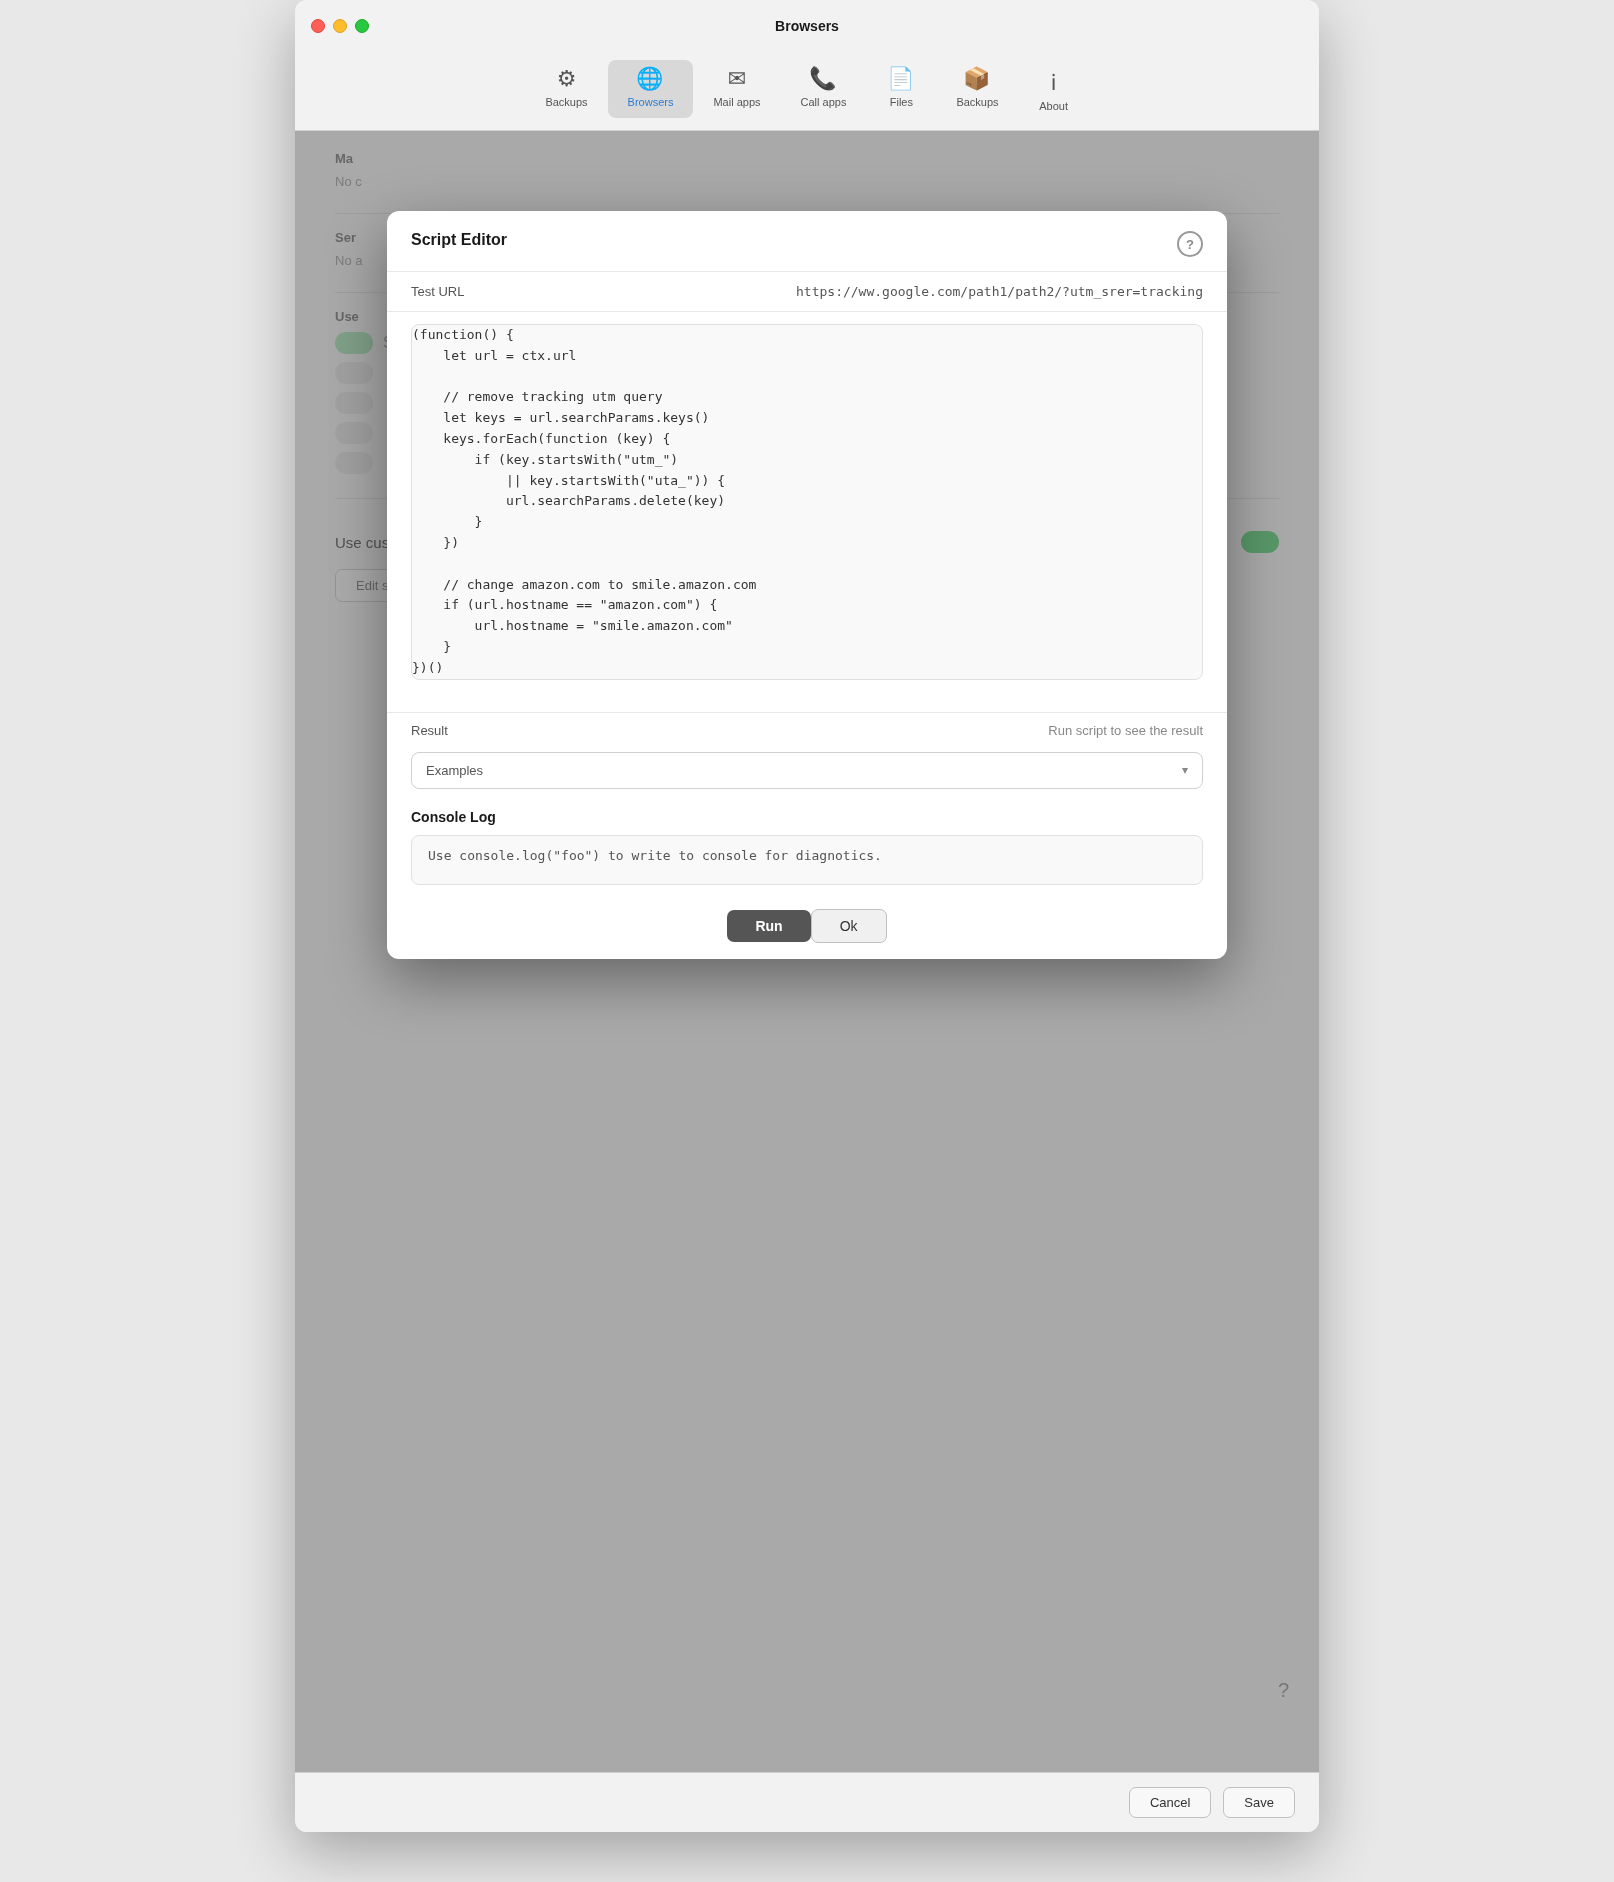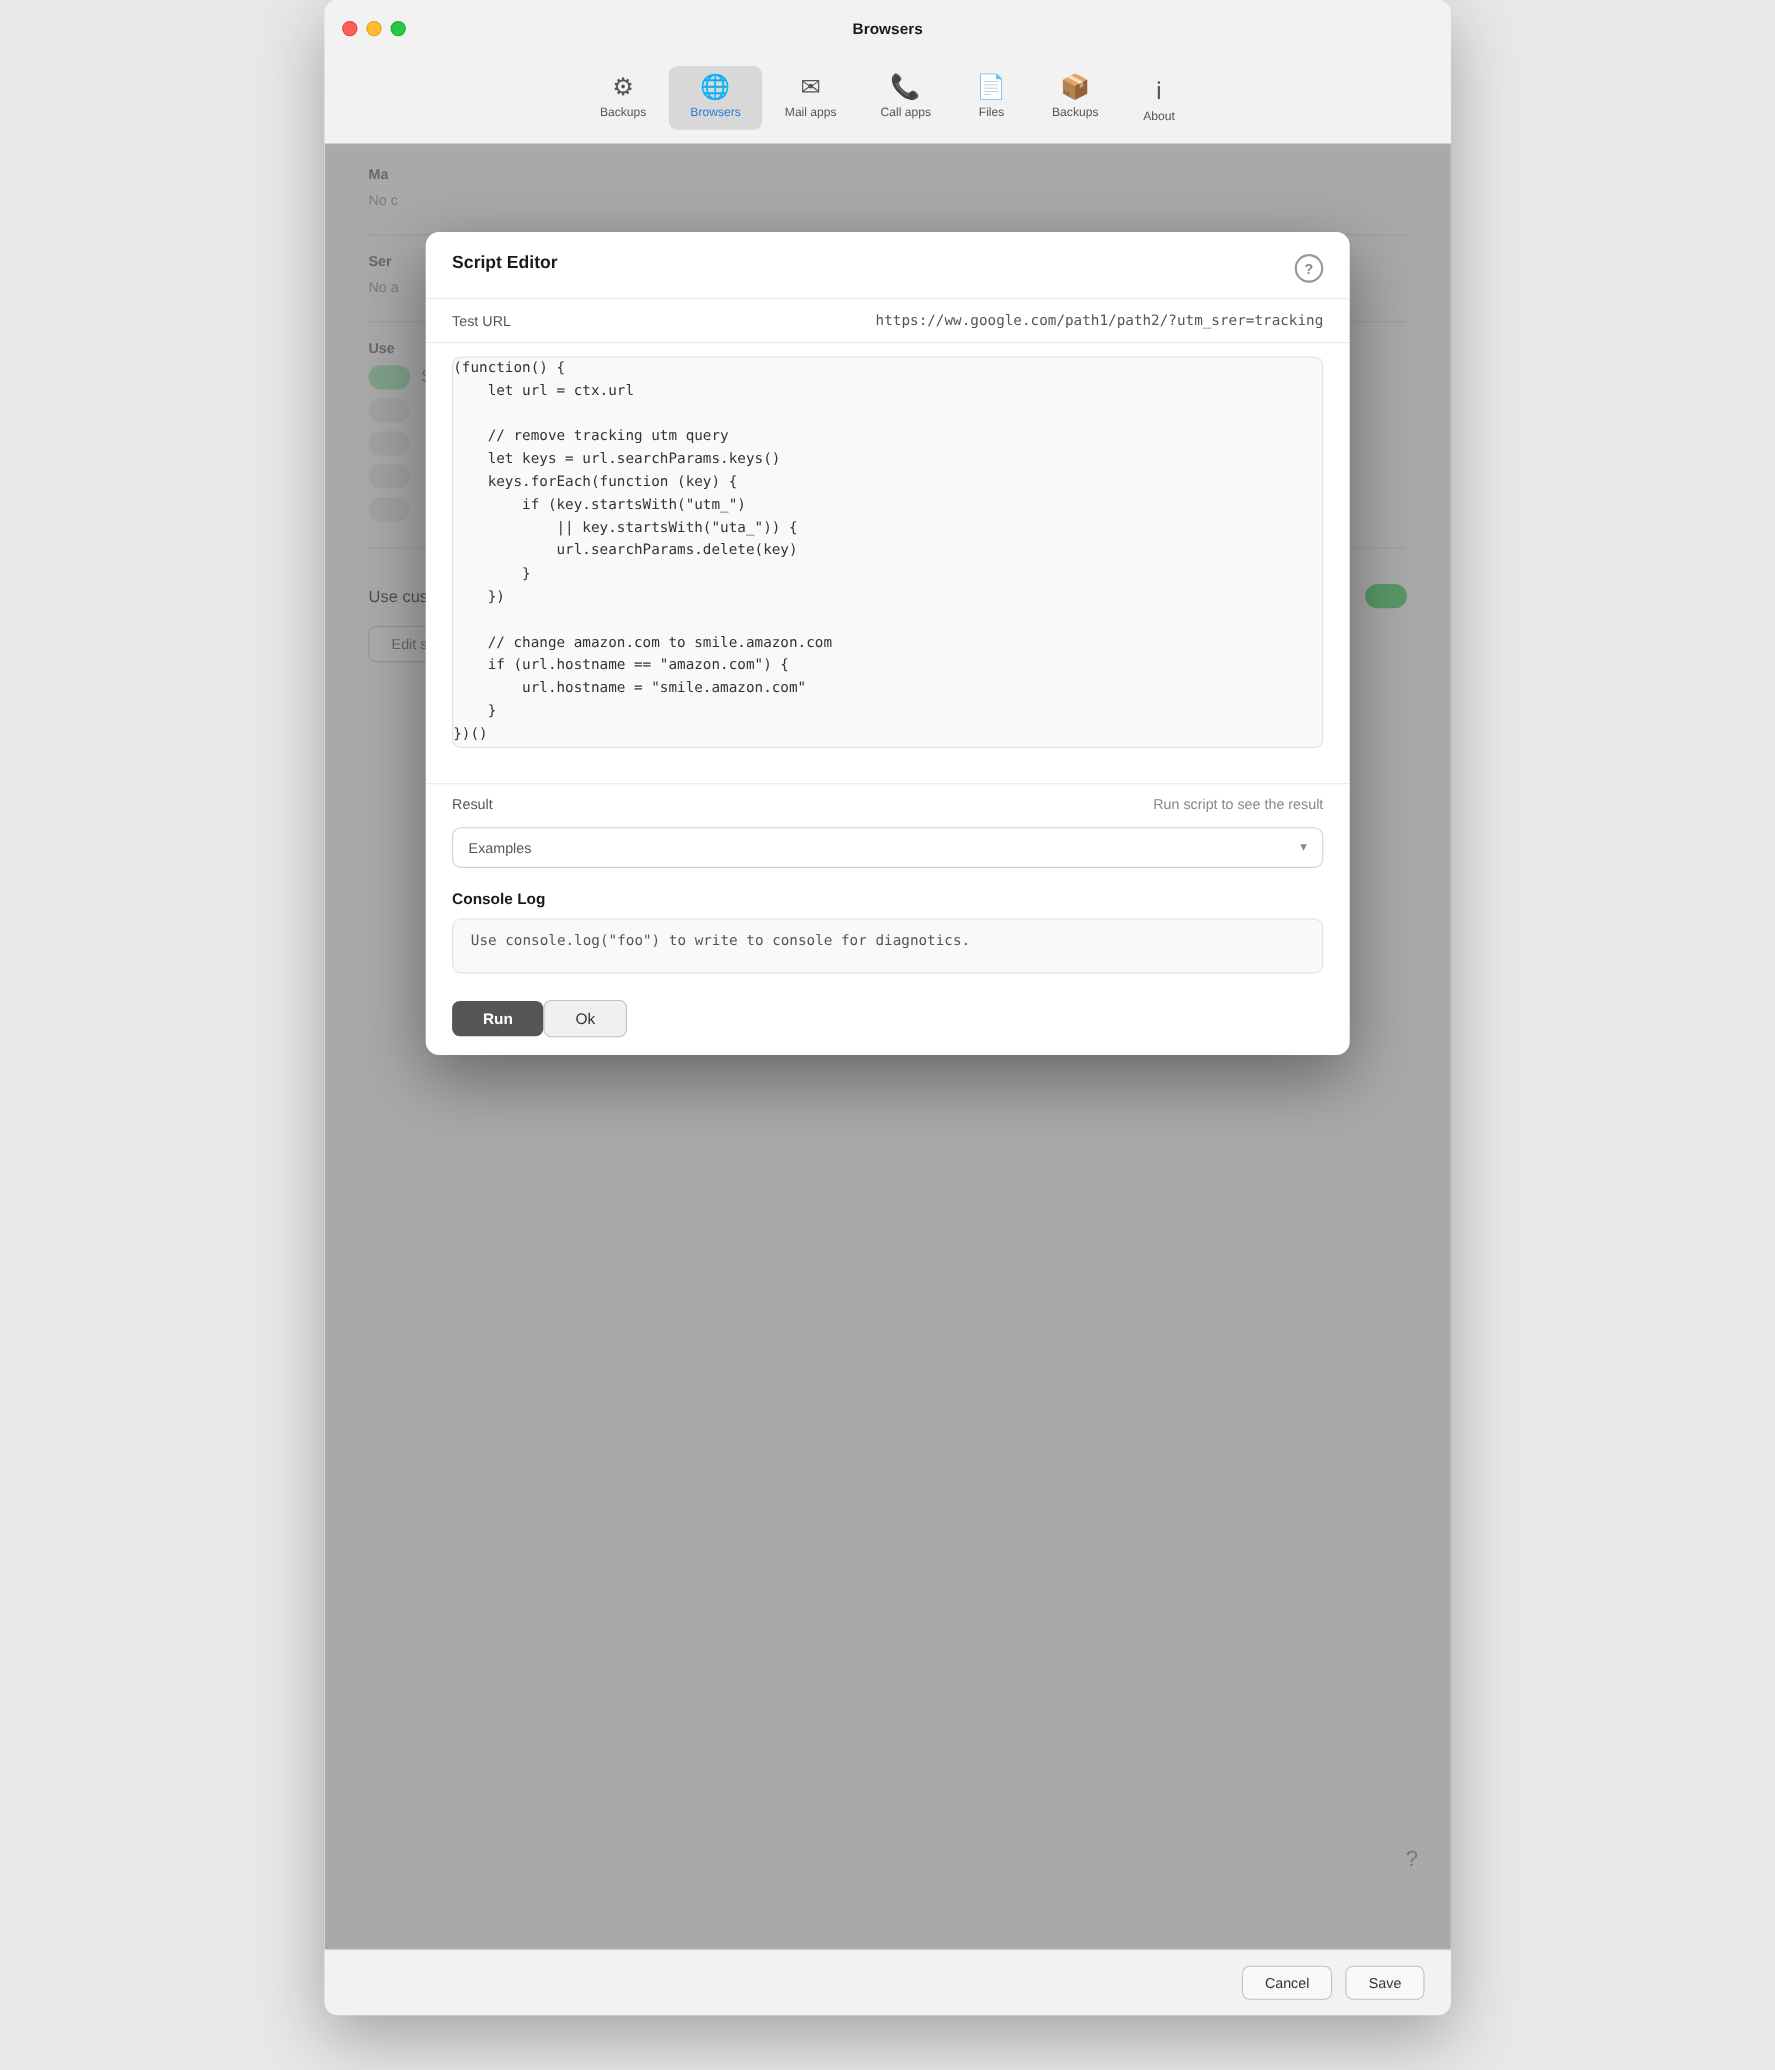--- a/index.html
+++ b/index.html
@@ -332,21 +332,21 @@
       color: #555;
       font-family: "SF Mono", Menlo, Monaco, Consolas, monospace;
       min-height: 50px;
     }
 
     
     .modal-footer {
       padding: 16px 24px;
       display: flex;
       align-items: center;
-      justify-content: flex-start;
+      justify-content: center;
       margin-top: auto;
     }
 
     .btn-run {
       padding: 8px 28px;
       background: #555;
       color: #fff;
       border: none;
       border-radius: 7px;
       font-size: 14px;

